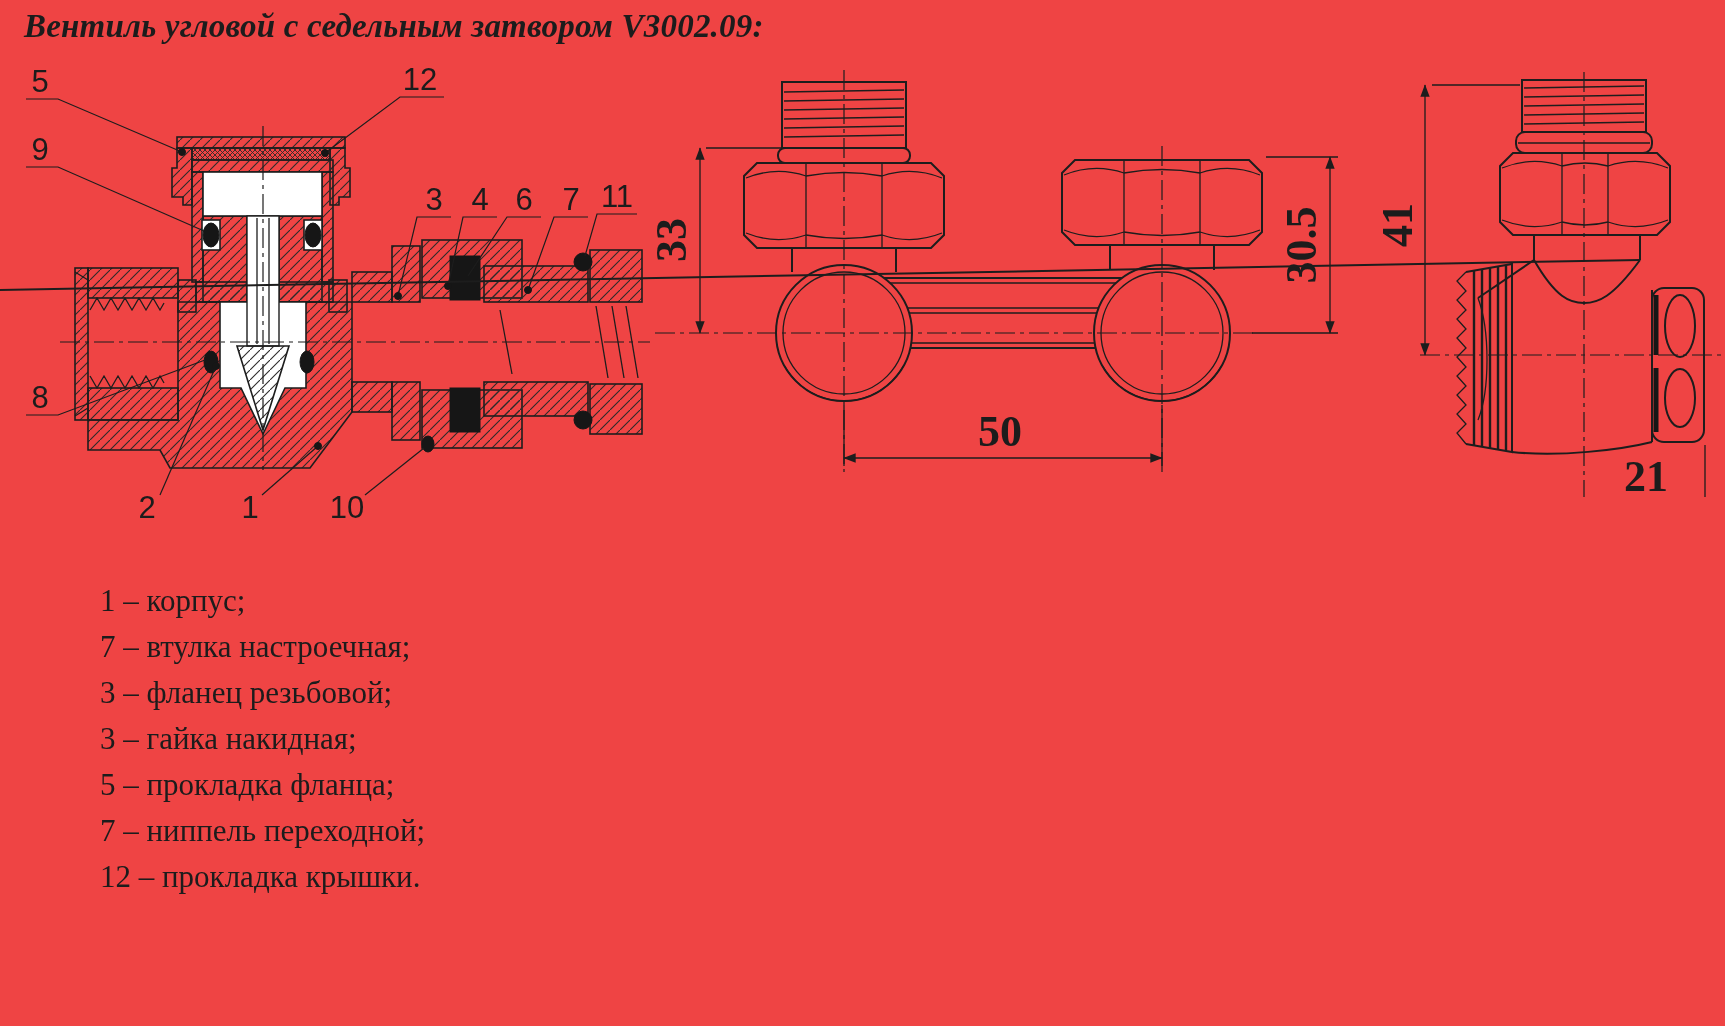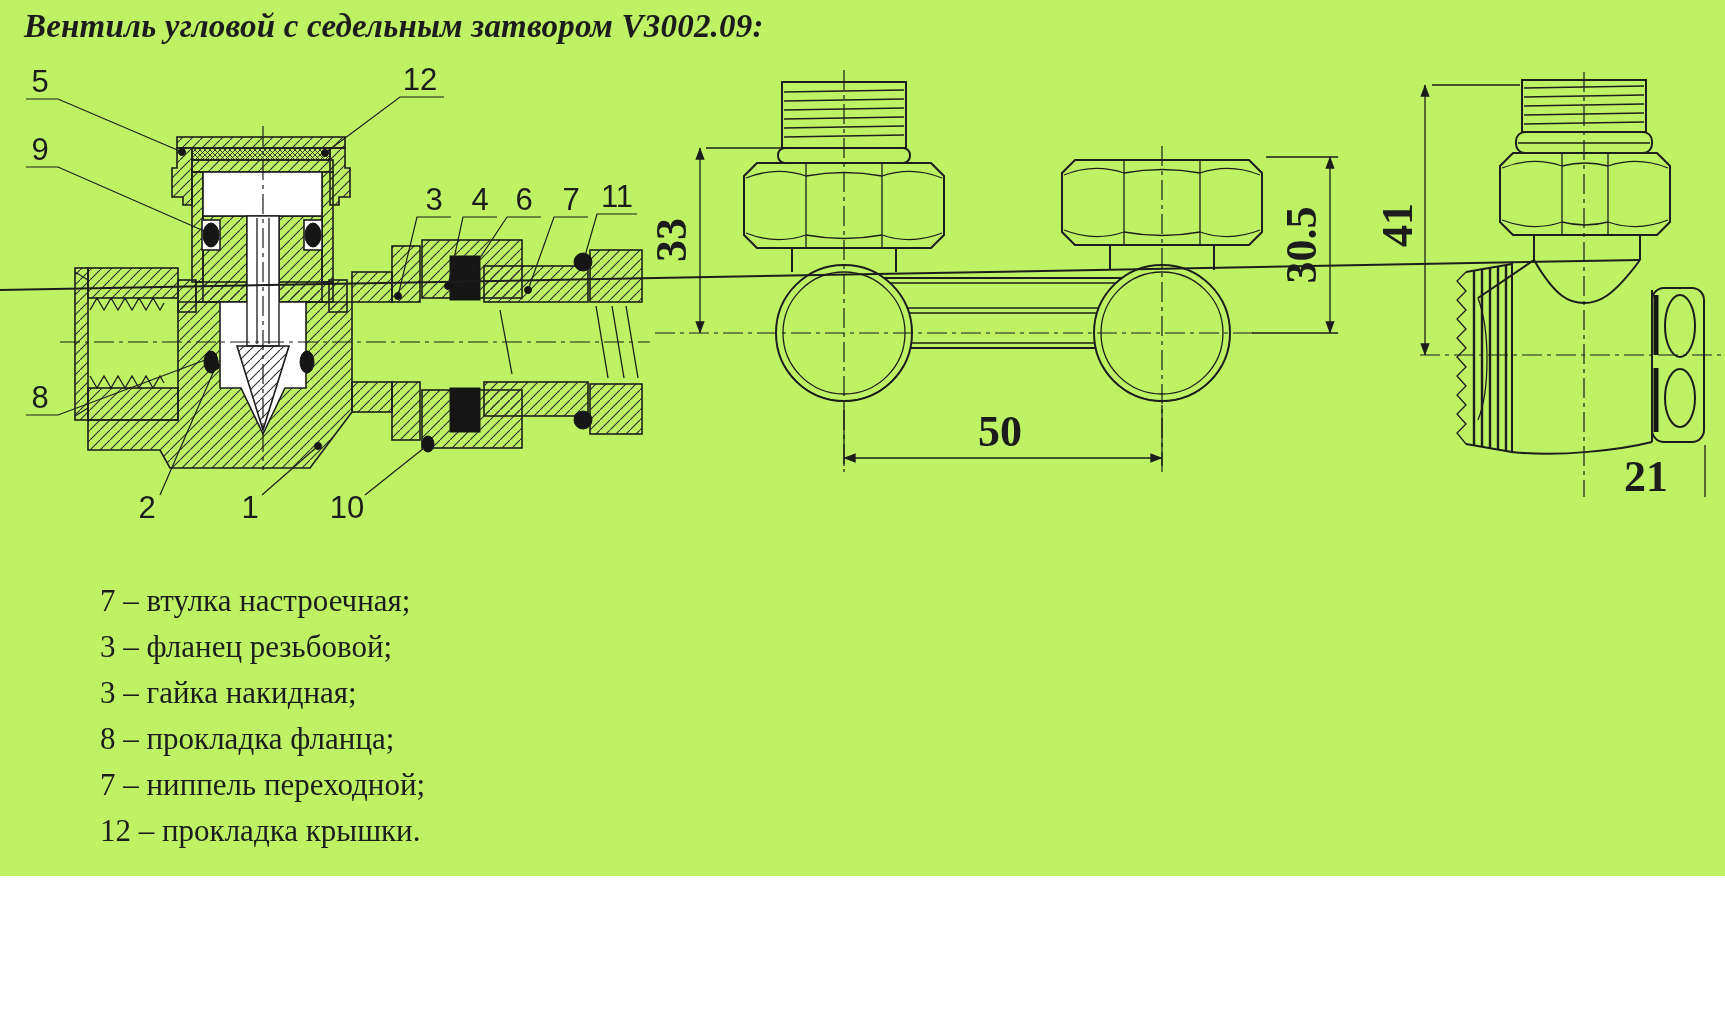--- a/index.html
+++ b/index.html
@@ -1,16 +1,16 @@
 <!DOCTYPE html>
 <html><head>
 <meta charset="utf-8">
 <style>
   html,body{margin:0;padding:0;background:#ffffff;}
-  .stage{position:relative;width:1725px;height:876px;background:#bef264;overflow:hidden;
+  .stage{position:relative;width:1725px;height:1026px;background:#ef4444;overflow:hidden;
          font-family:"Liberation Serif",serif;color:#1c1c1c;}
   .title{position:absolute;left:24px;top:8px;font-size:33px;font-weight:bold;font-style:italic;
          letter-spacing:0.2px;white-space:nowrap;}
   .legend{position:absolute;left:100px;top:578px;font-size:31px;line-height:46px;}
   .legend div{white-space:nowrap;}
   svg{position:absolute;overflow:visible;}
   .ln{stroke:#1d1d1d;fill:none;stroke-width:2;}
   .thin{stroke:#1d1d1d;fill:none;stroke-width:1.3;}
   .cl{stroke:#1d1d1d;fill:none;stroke-width:1.2;stroke-dasharray:20 5 4 5;}
   .hp{fill:url(#hatch);stroke:#1d1d1d;stroke-width:1.6;}
@@ -275,21 +275,22 @@
       <line class="dimline" x1="1425" y1="85" x2="1425" y2="355" marker-start="url(#arr)" marker-end="url(#arr)"></line>
       <line class="thin" x1="1432" y1="85" x2="1520" y2="85"></line>
       <text class="dim" transform="rotate(-90 1398 225)" x="1398" y="239" text-anchor="middle">41</text>
 
       <line class="thin" x1="1705" y1="445" x2="1705" y2="497"></line>
       <text class="dim" x="1646" y="491" text-anchor="middle">21</text>
     </g>
   </svg>
 
   <div class="legend">
+    <div>1 – корпус;</div>
     <div>7 – втулка настроечная;</div>
     <div>3 – фланец резьбовой;</div>
     <div>3 – гайка накидная;</div>
-    <div>8 – прокладка фланца;</div>
+    <div>5 – прокладка фланца;</div>
     <div>7 – ниппель переходной;</div>
     <div>12 – прокладка крышки.</div>
   </div>
 
 </div>
 
 </body></html>

